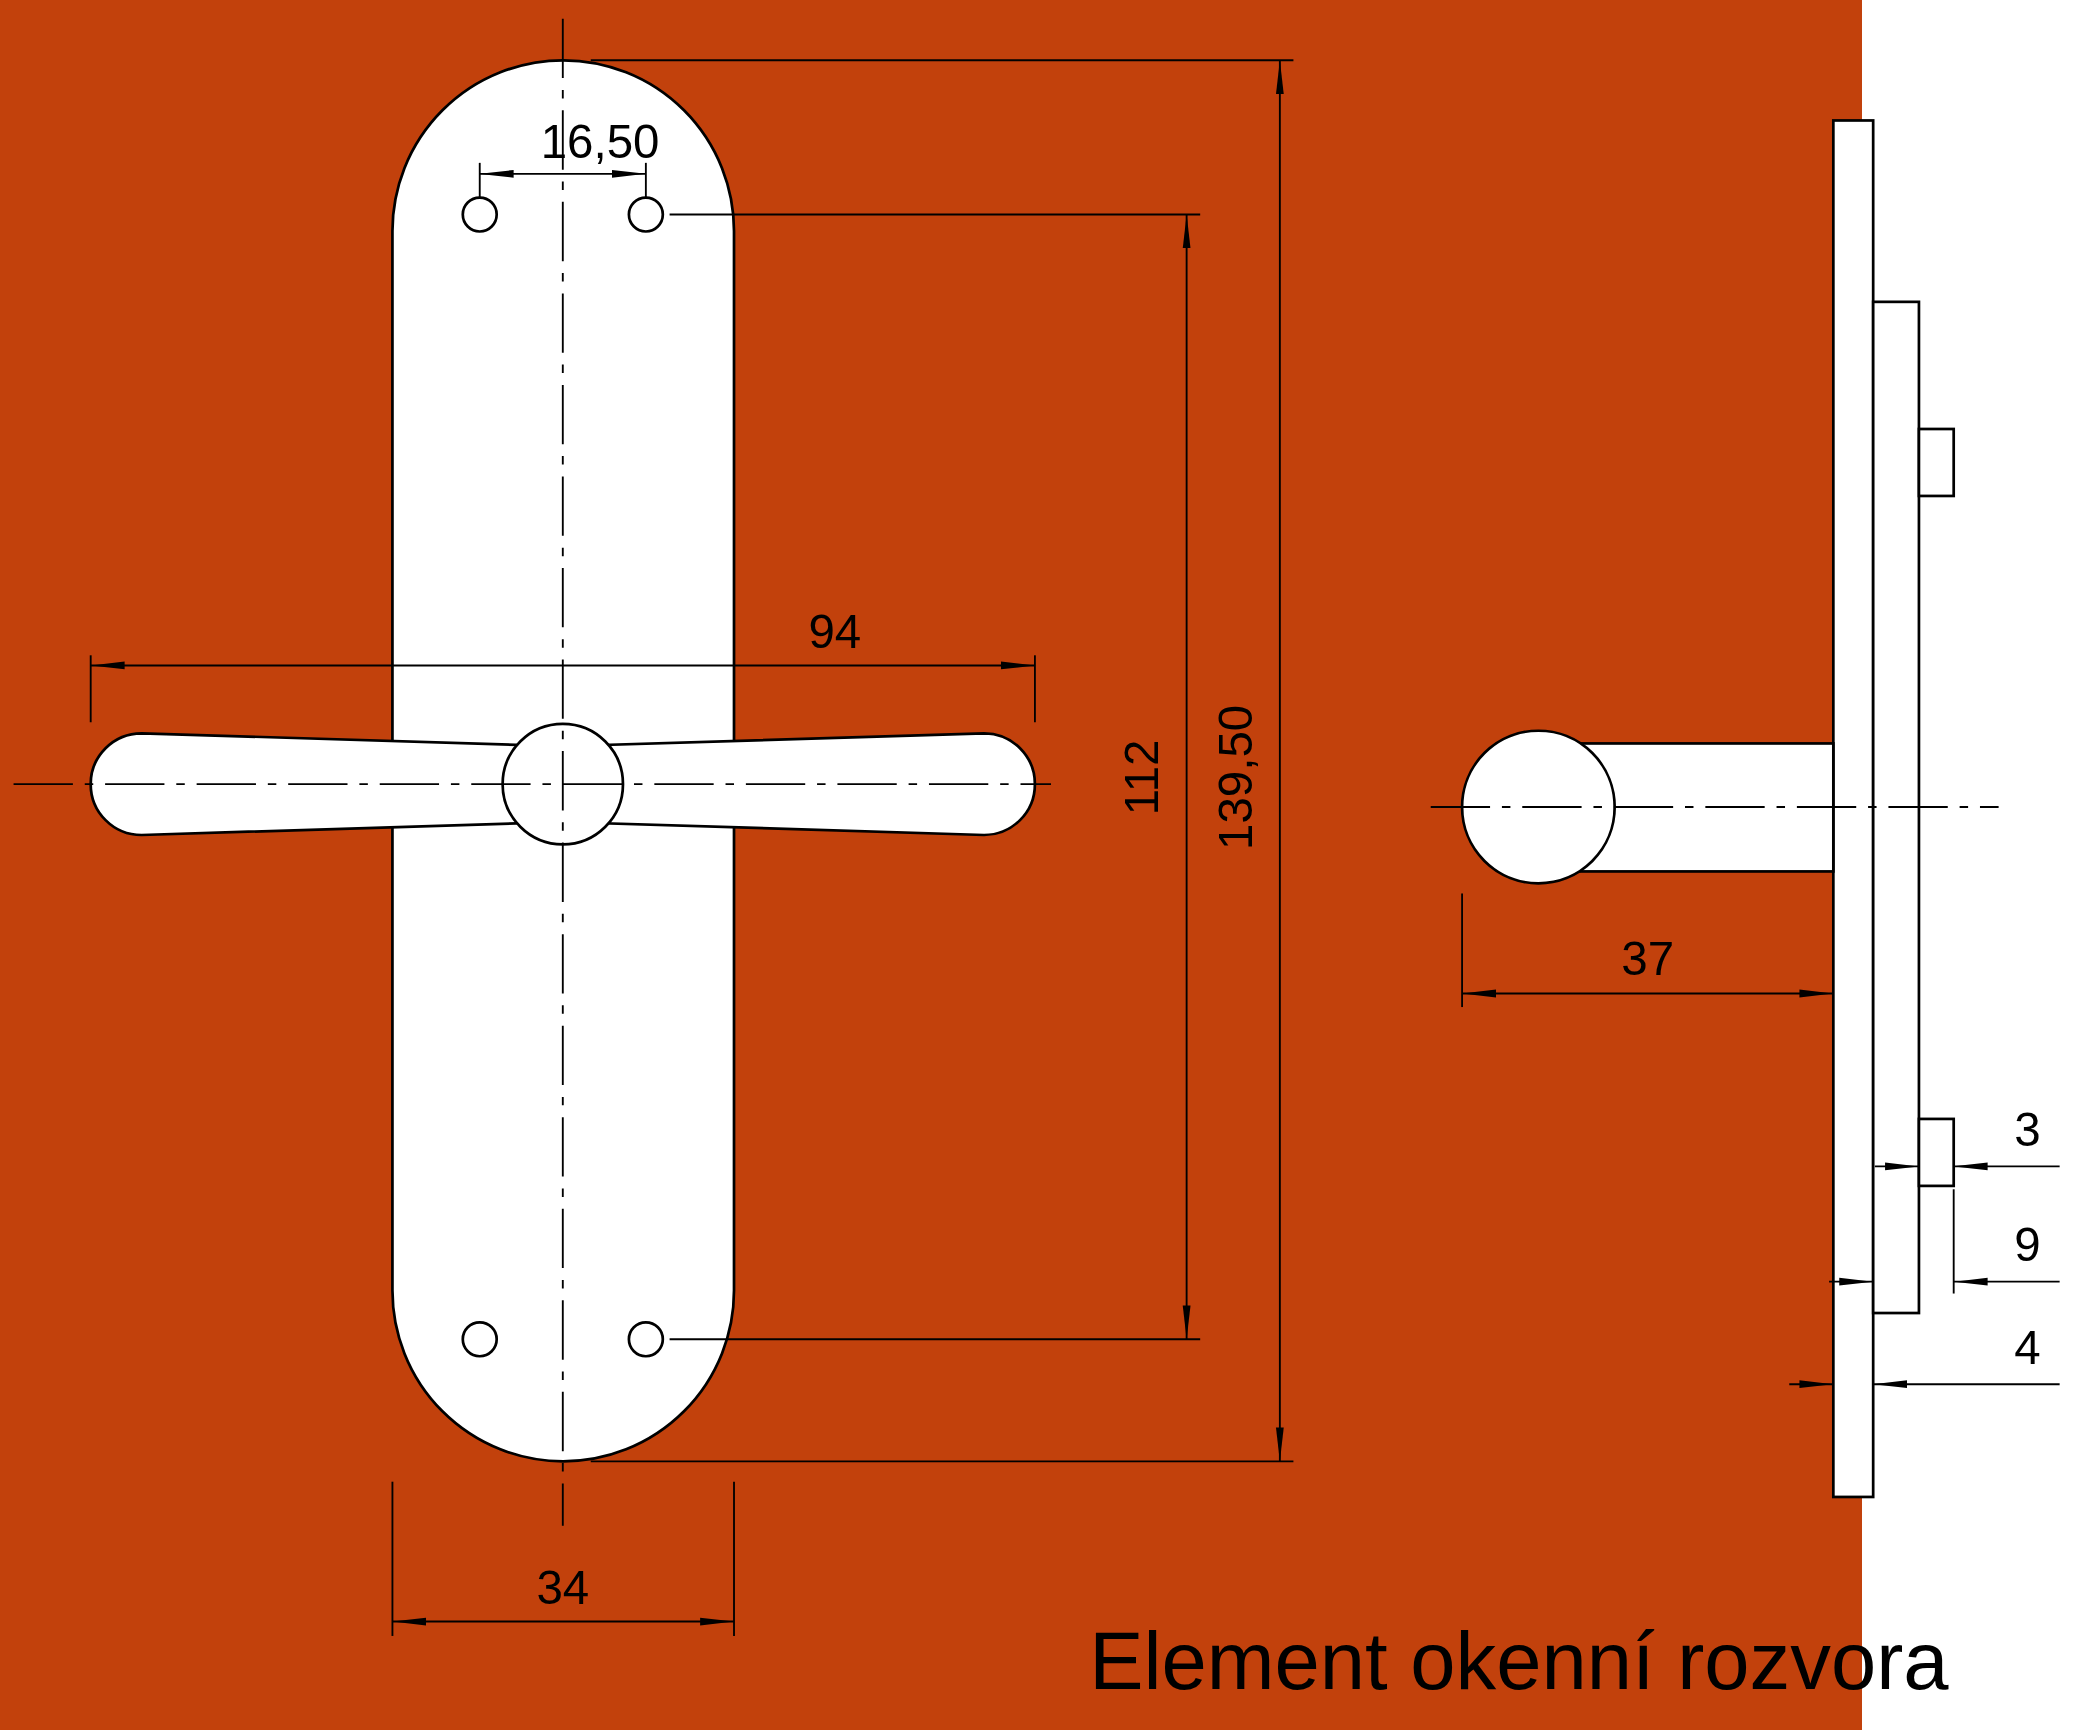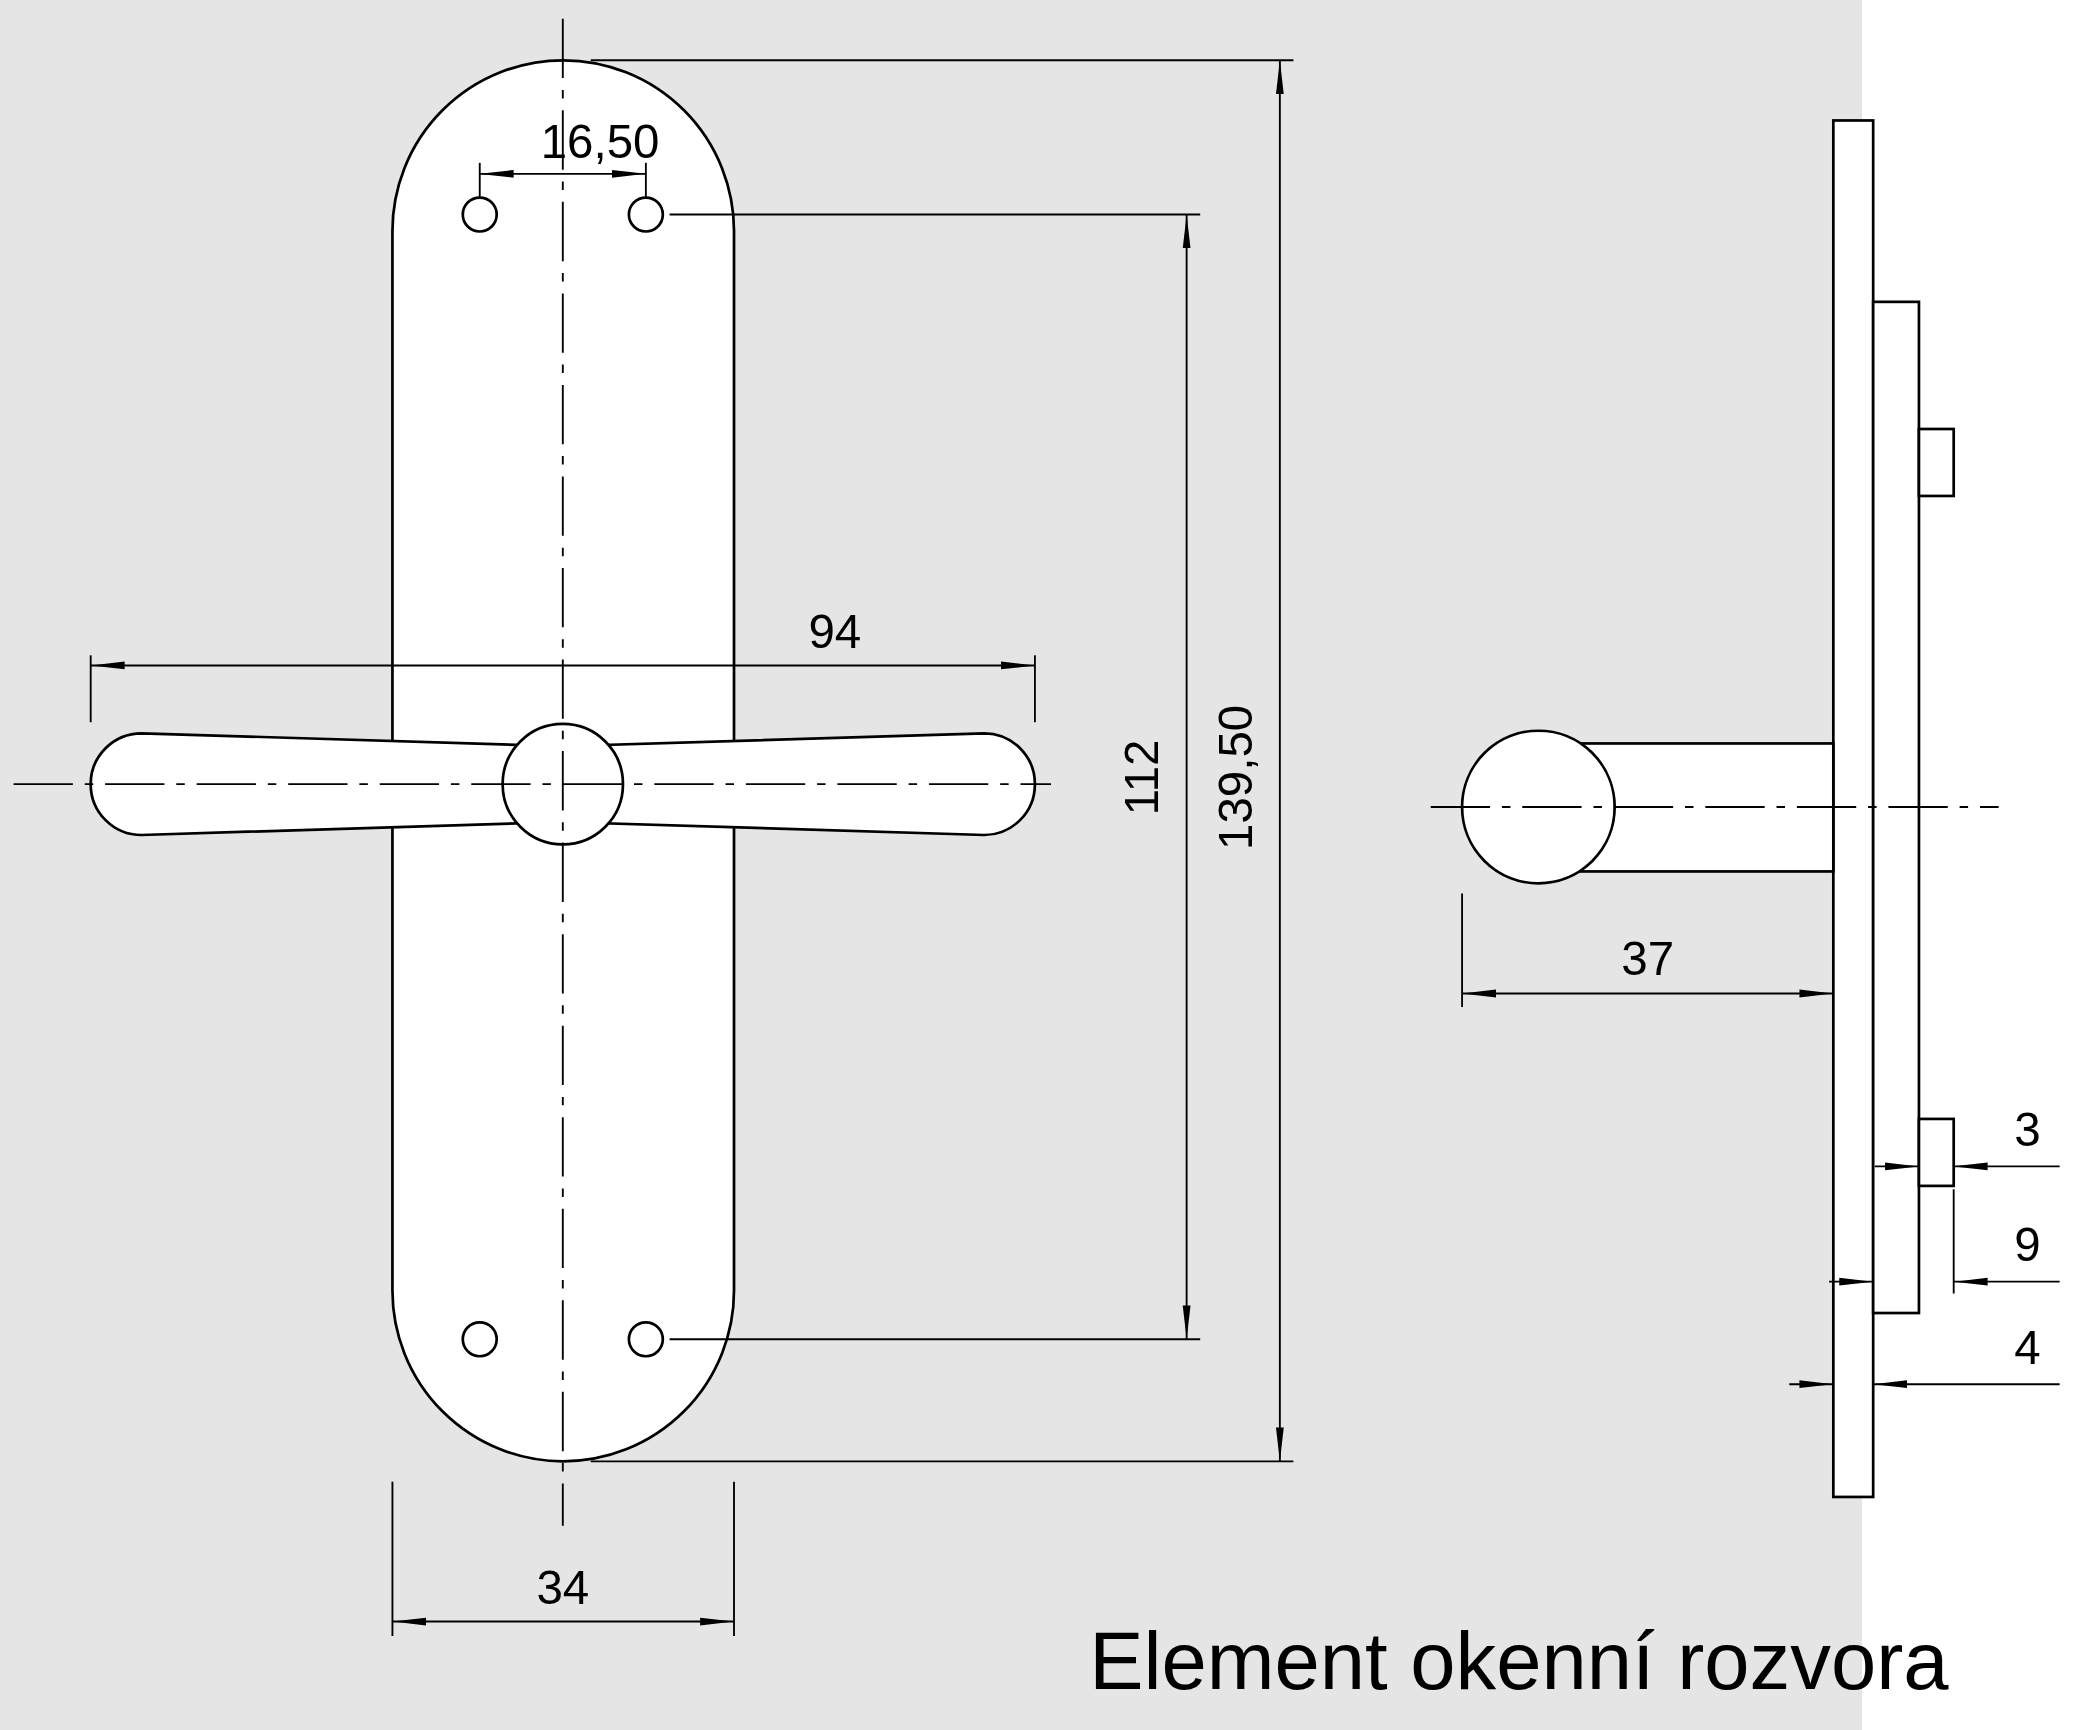--- a/index.html
+++ b/index.html
@@ -3,21 +3,21 @@
 <meta charset="utf-8">
 <style>
   html, body {
     margin: 0;
     padding: 0;
     background: #ffffff;
   }
   .drawing-wrap {
     width: 1862px;
     height: 1731px;
-    background: #e5e5e5;
+    background: #c2410c;
     position: relative;
     font-family: "Liberation Sans", sans-serif;
   }
   svg { display: block; }
   .obj {
     fill: #ffffff;
     stroke: #000000;
     stroke-width: 3.2;
   }
   .dim {

